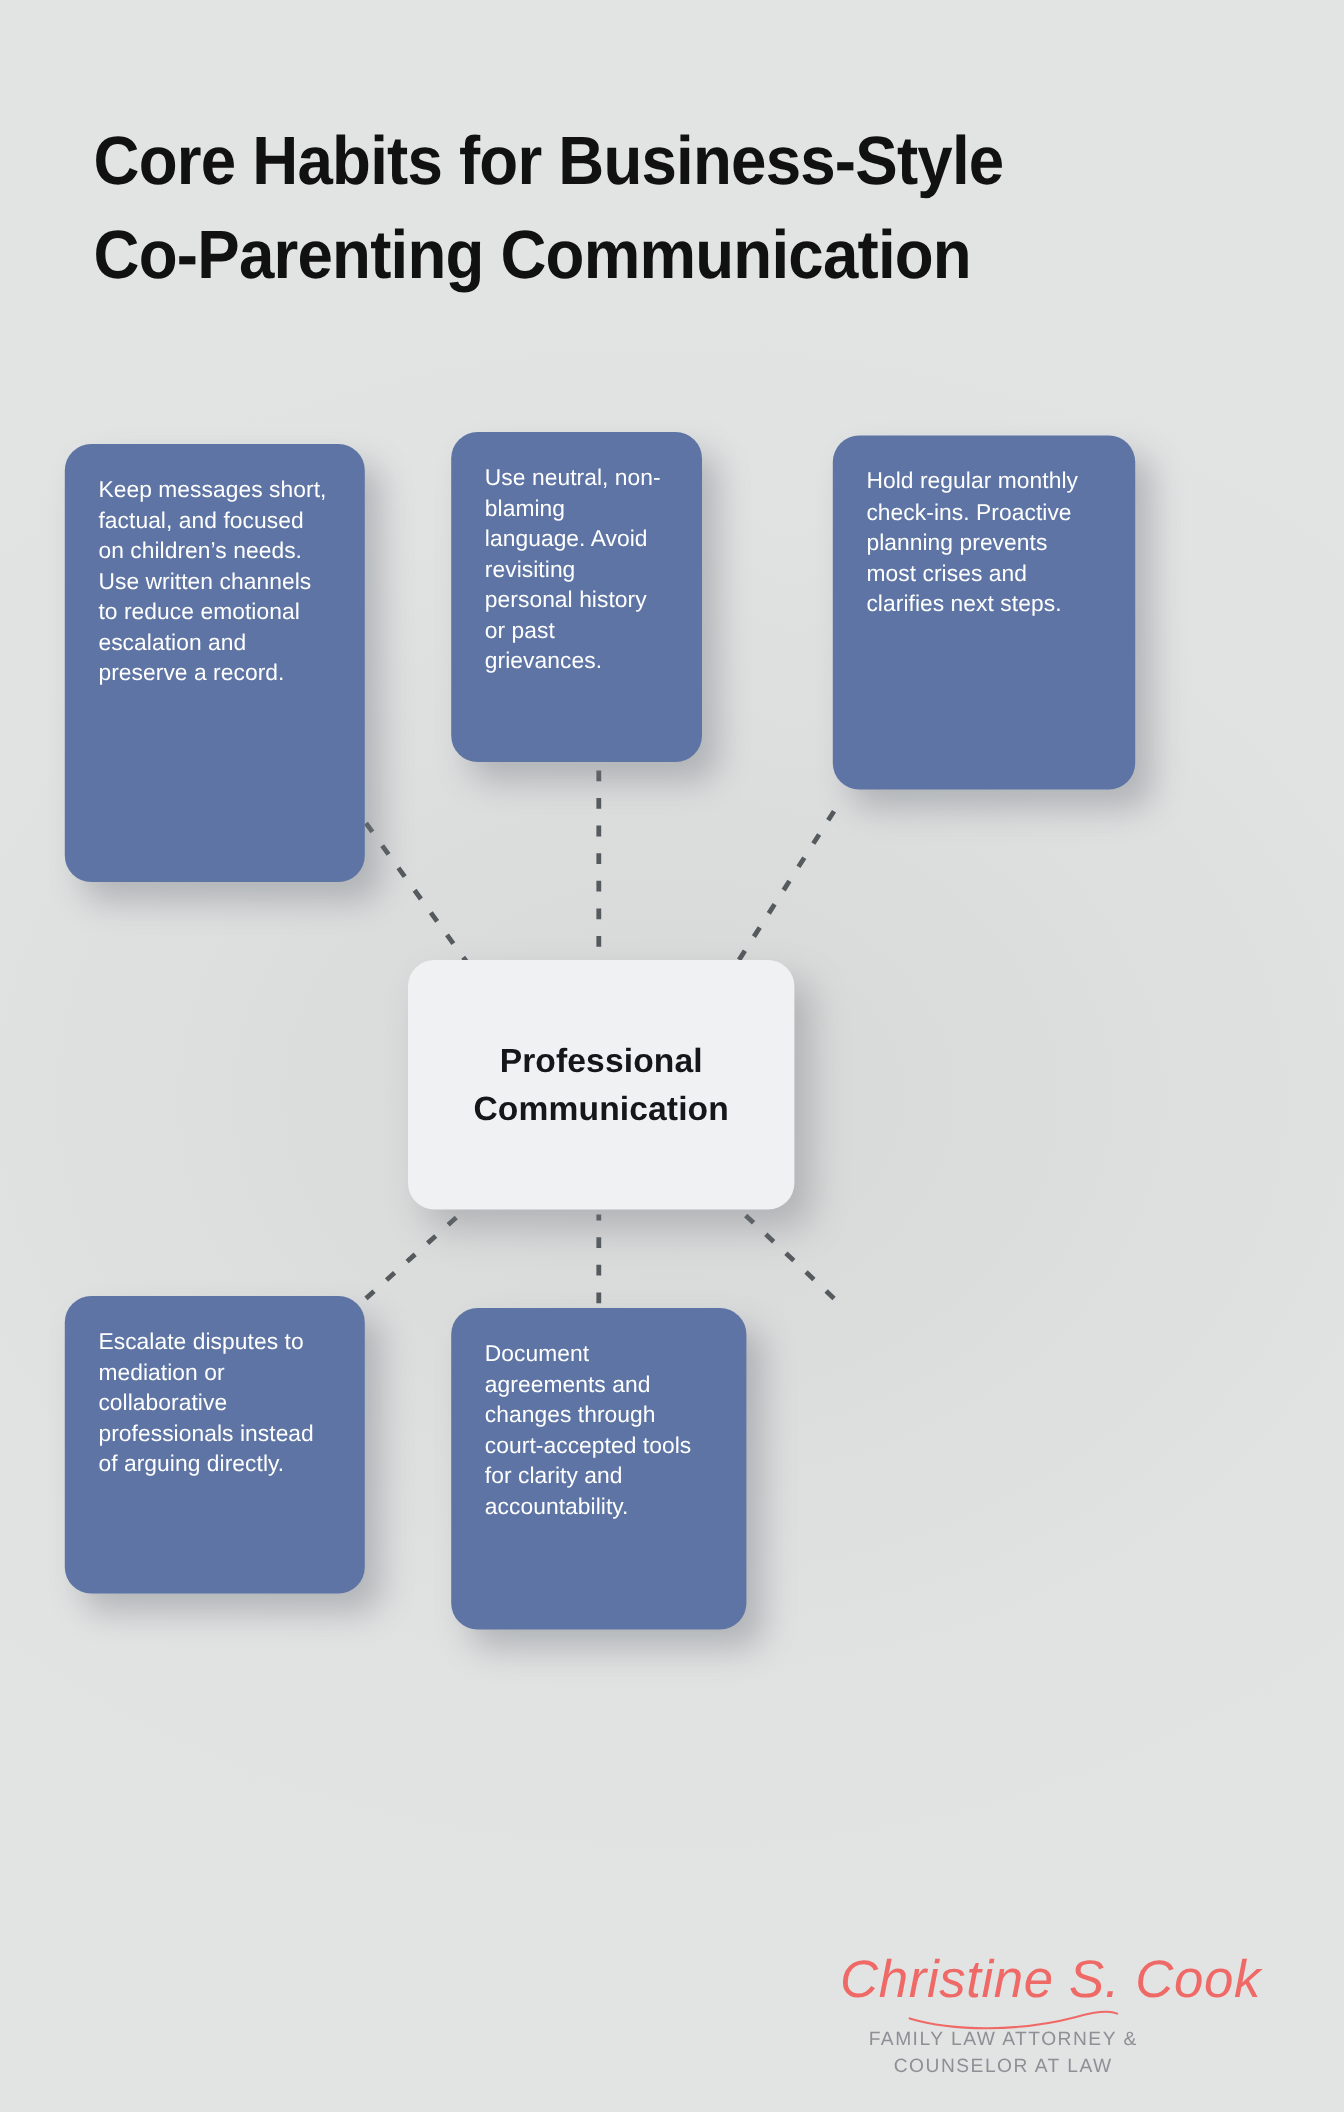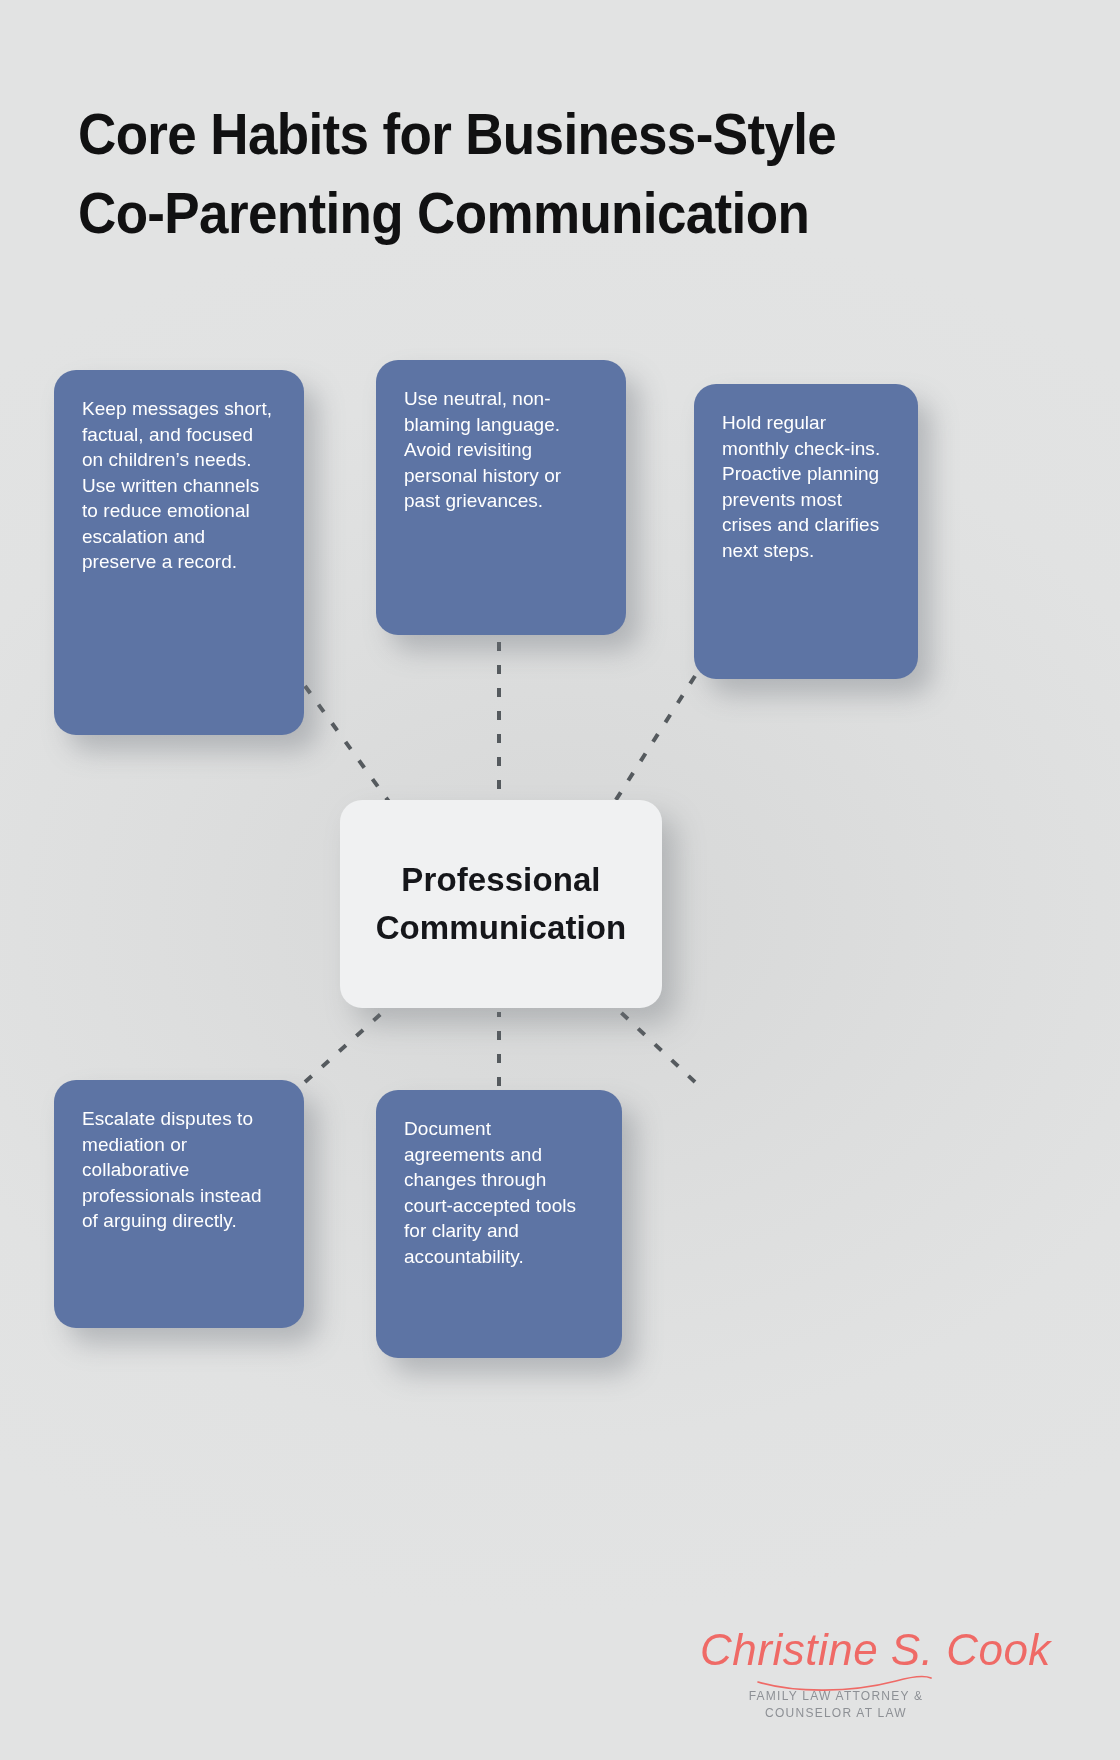--- a/index.html
+++ b/index.html
@@ -46,41 +46,41 @@
     border-radius:22px;
     color:#ffffff;
     font-size:19px;
     line-height:1.345;
     padding:26px 28px 24px 28px;
     box-shadow:14px 16px 26px rgba(120,125,130,0.42);
     letter-spacing:0.05px;
   }
 
   #card-tl { left:54px;  top:370px;  width:250px; height:365px; }
-  #card-tm { left:376px; top:360px;  width:250px; height:275px; }
-  #card-tr { left:694px; top:384px;  width:224px; height:295px; }
+  #card-tm { left:376px; top:360px;  width:209px; height:275px; }
+  #card-tr { left:694px; top:363px;  width:252px; height:295px; }
   #card-bl { left:54px;  top:1080px; width:250px; height:248px; }
   #card-bm { left:376px; top:1090px; width:246px; height:268px; }
   #card-br { left:694px; top:1082px; width:252px; height:240px; }
 
   
   #hub {
     position:absolute;
     left:340px; top:800px;
     width:322px; height:208px;
     background:#f0f1f2;
     border-radius:22px;
     box-shadow:14px 16px 28px rgba(120,125,130,0.40);
     display:flex;
     align-items:center;
     justify-content:center;
     text-align:center;
   }
   #hub-label {
-    font-size:33px;
+    font-size:28px;
     font-weight:bold;
     line-height:1.44;
     color:#15161a;
     letter-spacing:0.1px;
     white-space:pre-line;
   }
 
   
   #logo {
     position:absolute;
@@ -103,21 +103,21 @@
   #logo-swash {
     position:absolute;
     left:0; top:44px;
     width:272px; height:22px;
   }
   #logo-sub {
     position:absolute;
     left:0; top:60px;
     width:272px;
     text-align:center;
-    font-size:12px;
+    font-size:16px;
     color:#8d9095;
     letter-spacing:1.25px;
     line-height:1.45;
     white-space:pre-line;
   }
 </style>
 </head>
 <body>
 
 <div id="canvas">

